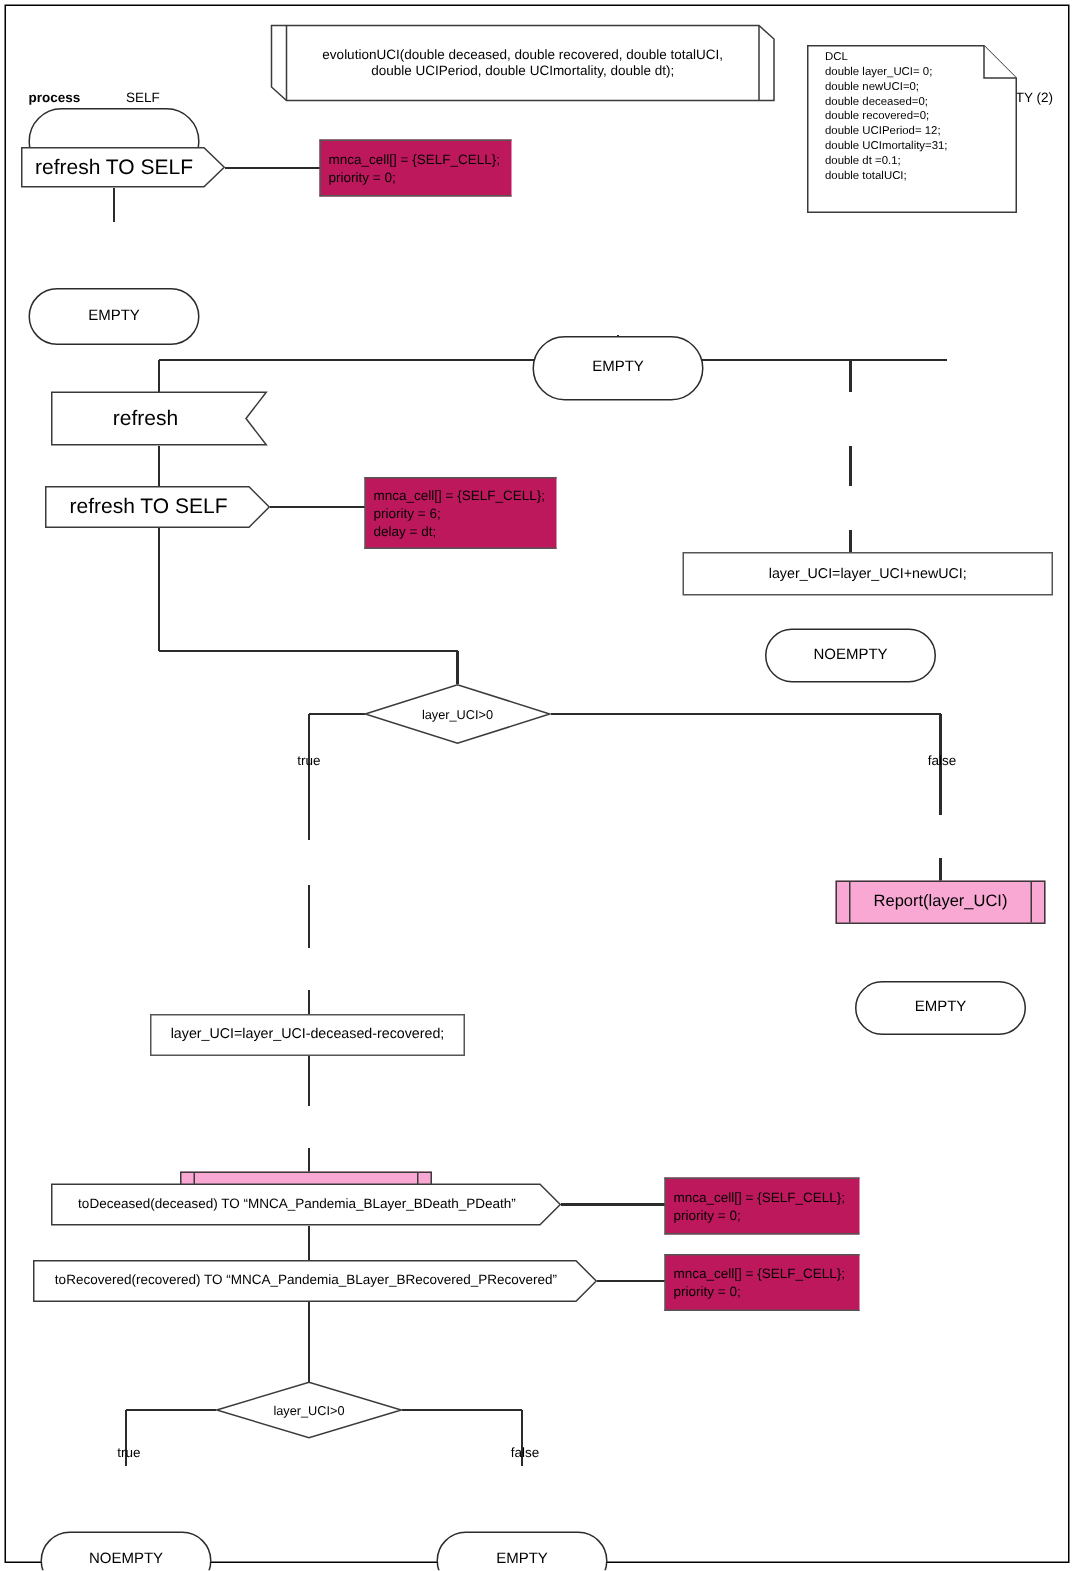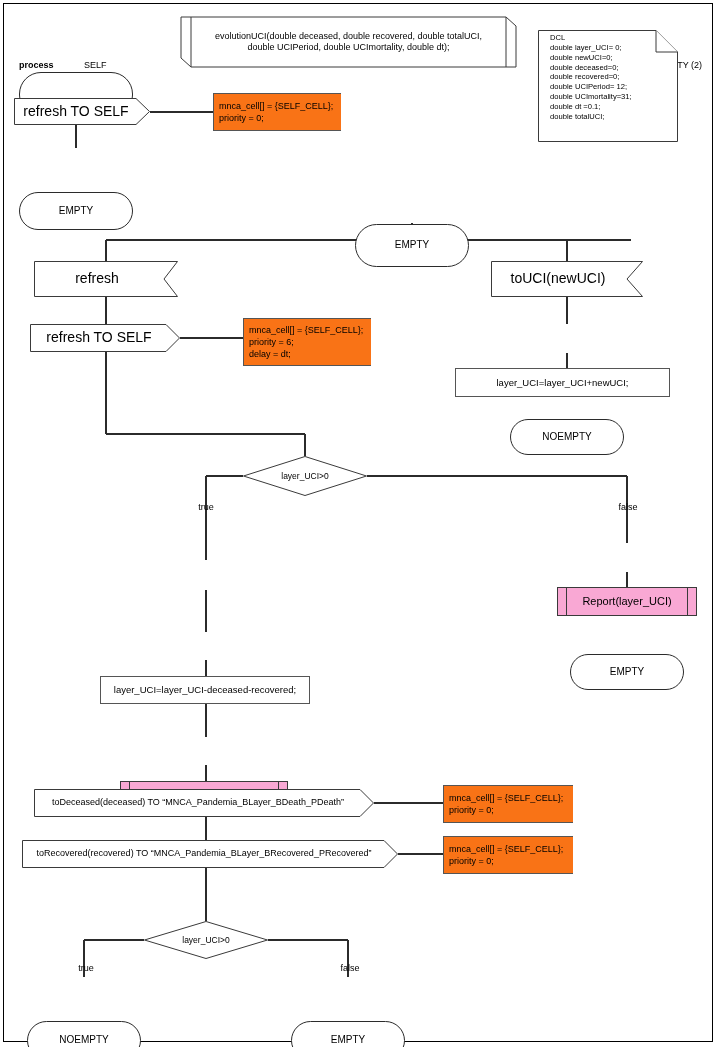--- a/index.html
+++ b/index.html
@@ -83,21 +83,21 @@
   }
   .bold { font-weight: bold; }
 
   
   .comment {
     position: absolute;
     box-sizing: border-box;
     border-top: 1px solid #555555;
     border-left: 1px solid #555555;
     border-bottom: 1px solid #555555;
-    background: #f97316;
+    background: #be185d;
     font-size: 9px;
     color: #000;
     padding: 3px 0 3px 5px;
     line-height: 1.35;
     white-space: pre-line;
     display: flex;
     flex-direction: column;
     justify-content: center;
     align-items: flex-start;
   }
@@ -257,28 +257,22 @@
     <svg width="150" height="28" viewBox="0 0 150 28">
       <path d="M0.5,0.5 L136,0.5 L149.5,14 L136,27.5 L0.5,27.5 Z" fill="#ffffff" stroke="#3a3a3a" stroke-width="1"></path>
     </svg>
     <div class="cap" style="padding-right:12px;">refresh TO SELF</div>
   </div>
 
   <div class="comment" style="left:243px; top:318px; width:128px; height:48px;">mnca_cell[] = {SELF_CELL};
 priority = 6;
 delay = dt;</div>
 
-  <div class="shape" style="left:491px; top:261px; width:152px; height:36px;">
-    <svg width="152" height="36" viewBox="0 0 152 36">
-      <path d="M0.5,0.5 L151.5,0.5 L136,18 L151.5,35.5 L0.5,35.5 Z" fill="#ffffff" stroke="#3a3a3a" stroke-width="1"></path>
-    </svg>
-    <div class="cap" style="padding-right:18px;">toUCI(newUCI)</div>
-  </div>
-
-  <div class="node task" style="left:455px; top:324px; width:215px; height:29px;">layer_UCI=layer_UCI+newUCI;</div>
+
+  <div class="node task" style="left:455px; top:324px; width:247px; height:29px;">layer_UCI=layer_UCI+newUCI;</div>
 
   <div class="node state" style="left:510px; top:375px; width:114px; height:36px;">NOEMPTY</div>
 
   <div class="shape diamond" style="left:243px; top:456px; width:124px; height:40px;">
     <svg width="124" height="40" viewBox="0 0 124 40">
       <path d="M0.5,20 L62,0.5 L123.5,20 L62,39.5 Z" fill="#ffffff" stroke="#3a3a3a" stroke-width="1"></path>
     </svg>
     <div class="cap">layer_UCI&gt;0</div>
   </div>
   <div class="node plain" style="left:186px; top:457px; width:40px; height:12px;">true</div>

